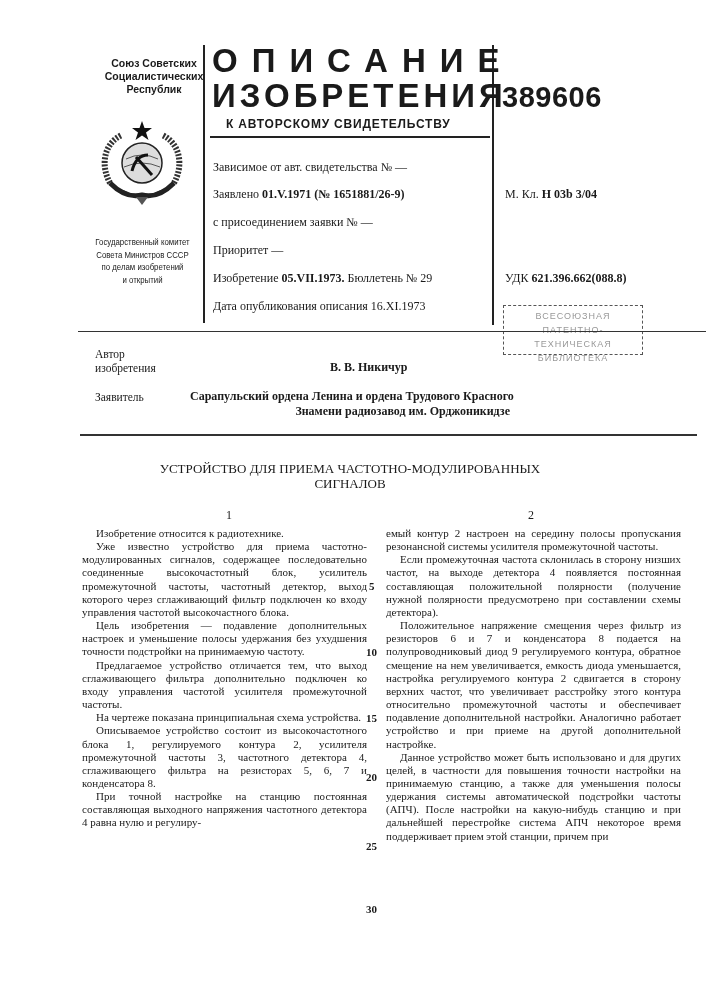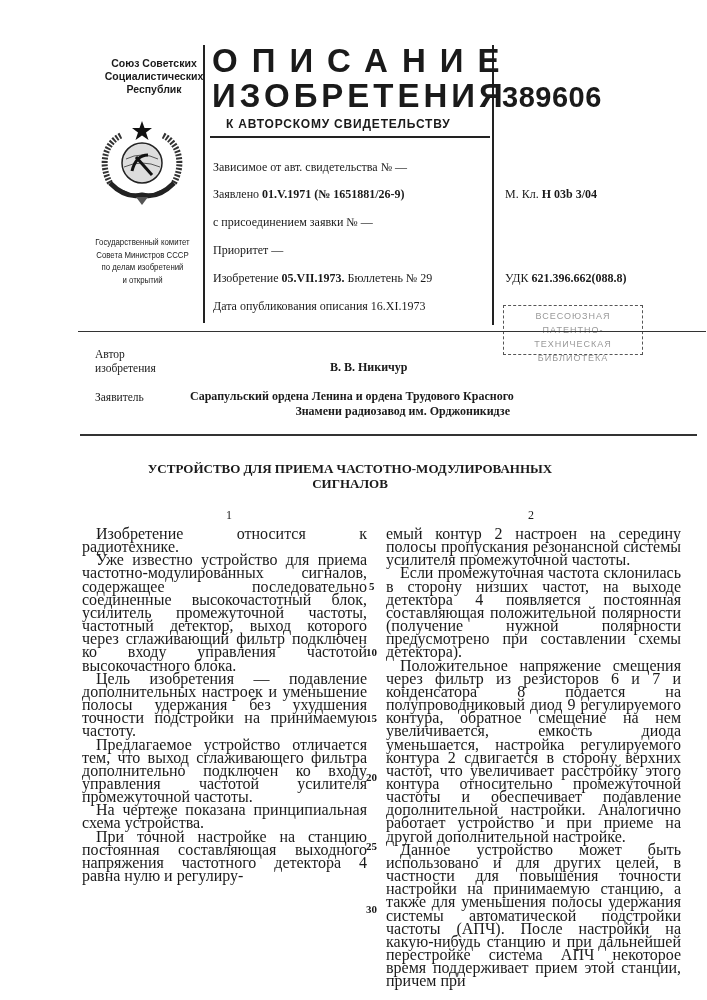--- a/index.html
+++ b/index.html
@@ -28,25 +28,25 @@
   .rmeta { left: 505px; font-size: 12px; white-space: nowrap; }
 
   .stamp { left: 503px; top: 305px; width: 140px; height: 50px; border: 1.3px dashed #555; text-align: center; font-family: "Liberation Sans", sans-serif; font-size: 9px; color: #999; line-height: 14px; letter-spacing: 1px; padding-top: 3px; box-sizing: border-box; }
   .long-rule-1 { left: 78px; top: 331px; width: 628px; height: 1px; background: #333; }
 
   .label { left: 82px; font-size: 11.5px; line-height: 14px; margin-left: 13px; }
   .author { left: 330px; top: 360px; font-weight: bold; font-size: 12px; }
   .applicant { left: 190px; top: 389px; width: 320px; text-align: right; font-weight: bold; font-size: 12px; line-height: 15px; white-space: nowrap; }
   .long-rule-2 { left: 80px; top: 434px; width: 617px; height: 1.5px; background: #333; }
 
-  .doc-title { left: 130px; top: 461px; width: 440px; text-align: center; font-weight: bold; font-size: 13px; line-height: 15px; }
+  .doc-title { left: 130px; top: 461px; width: 440px; text-align: center; font-weight: normal; font-size: 13px; line-height: 15px; }
 
   .colnum { top: 508px; font-size: 12px; }
 
-  .col { top: 527px; width: 285px; font-size: 16px; line-height: 13.15px; text-align: justify; }
+  .col { top: 527px; width: 285px; font-size: 11px; line-height: 13.15px; text-align: justify; }
   .col p { margin: 0; text-indent: 14px; }
   .col p.noindent { text-indent: 0; }
   .col-left { left: 82px; }
   .col-right { left: 386px; width: 295px; }
 
   .ln { font-size: 11px; font-weight: bold; }
 </style>
 </head>
 <body>
 
@@ -140,20 +140,21 @@
 
 <div class="abs colnum" style="left:226px">1</div>
 <div class="abs colnum" style="left:528px">2</div>
 
 <div class="abs col col-left">
   <p>Изобретение относится к радиотехнике.</p>
   <p>Уже известно устройство для приема частотно-модулированных сигналов, содержащее последовательно соединенные высокочастотный блок, усилитель промежуточной частоты, частотный детектор, выход которого через сглаживающий фильтр подключен ко входу управления частотой высокочастного блока.</p>
   <p>Цель изобретения — подавление дополнительных настроек и уменьшение полосы удержания без ухудшения точности подстройки на принимаемую частоту.</p>
   <p>Предлагаемое устройство отличается тем, что выход сглаживающего фильтра дополнительно подключен ко входу управления частотой усилителя промежуточной частоты.</p>
   <p>На чертеже показана принципиальная схема устройства.</p>
+  <p>Описываемое устройство состоит из высокочастотного блока 1, регулируемого контура 2, усилителя промежуточной частоты 3, частотного детектора 4, сглаживающего фильтра на резисторах 5, 6, 7 и конденсатора 8.</p>
   <p>При точной настройке на станцию постоянная составляющая выходного напряжения частотного детектора 4 равна нулю и регулиру-</p>
 </div>
 
 <div class="abs ln" style="left:369px; top:580px">5</div>
 <div class="abs ln" style="left:366px; top:646px">10</div>
 <div class="abs ln" style="left:366px; top:712px">15</div>
 <div class="abs ln" style="left:366px; top:771px">20</div>
 <div class="abs ln" style="left:366px; top:840px">25</div>
 <div class="abs ln" style="left:366px; top:903px">30</div>
 

